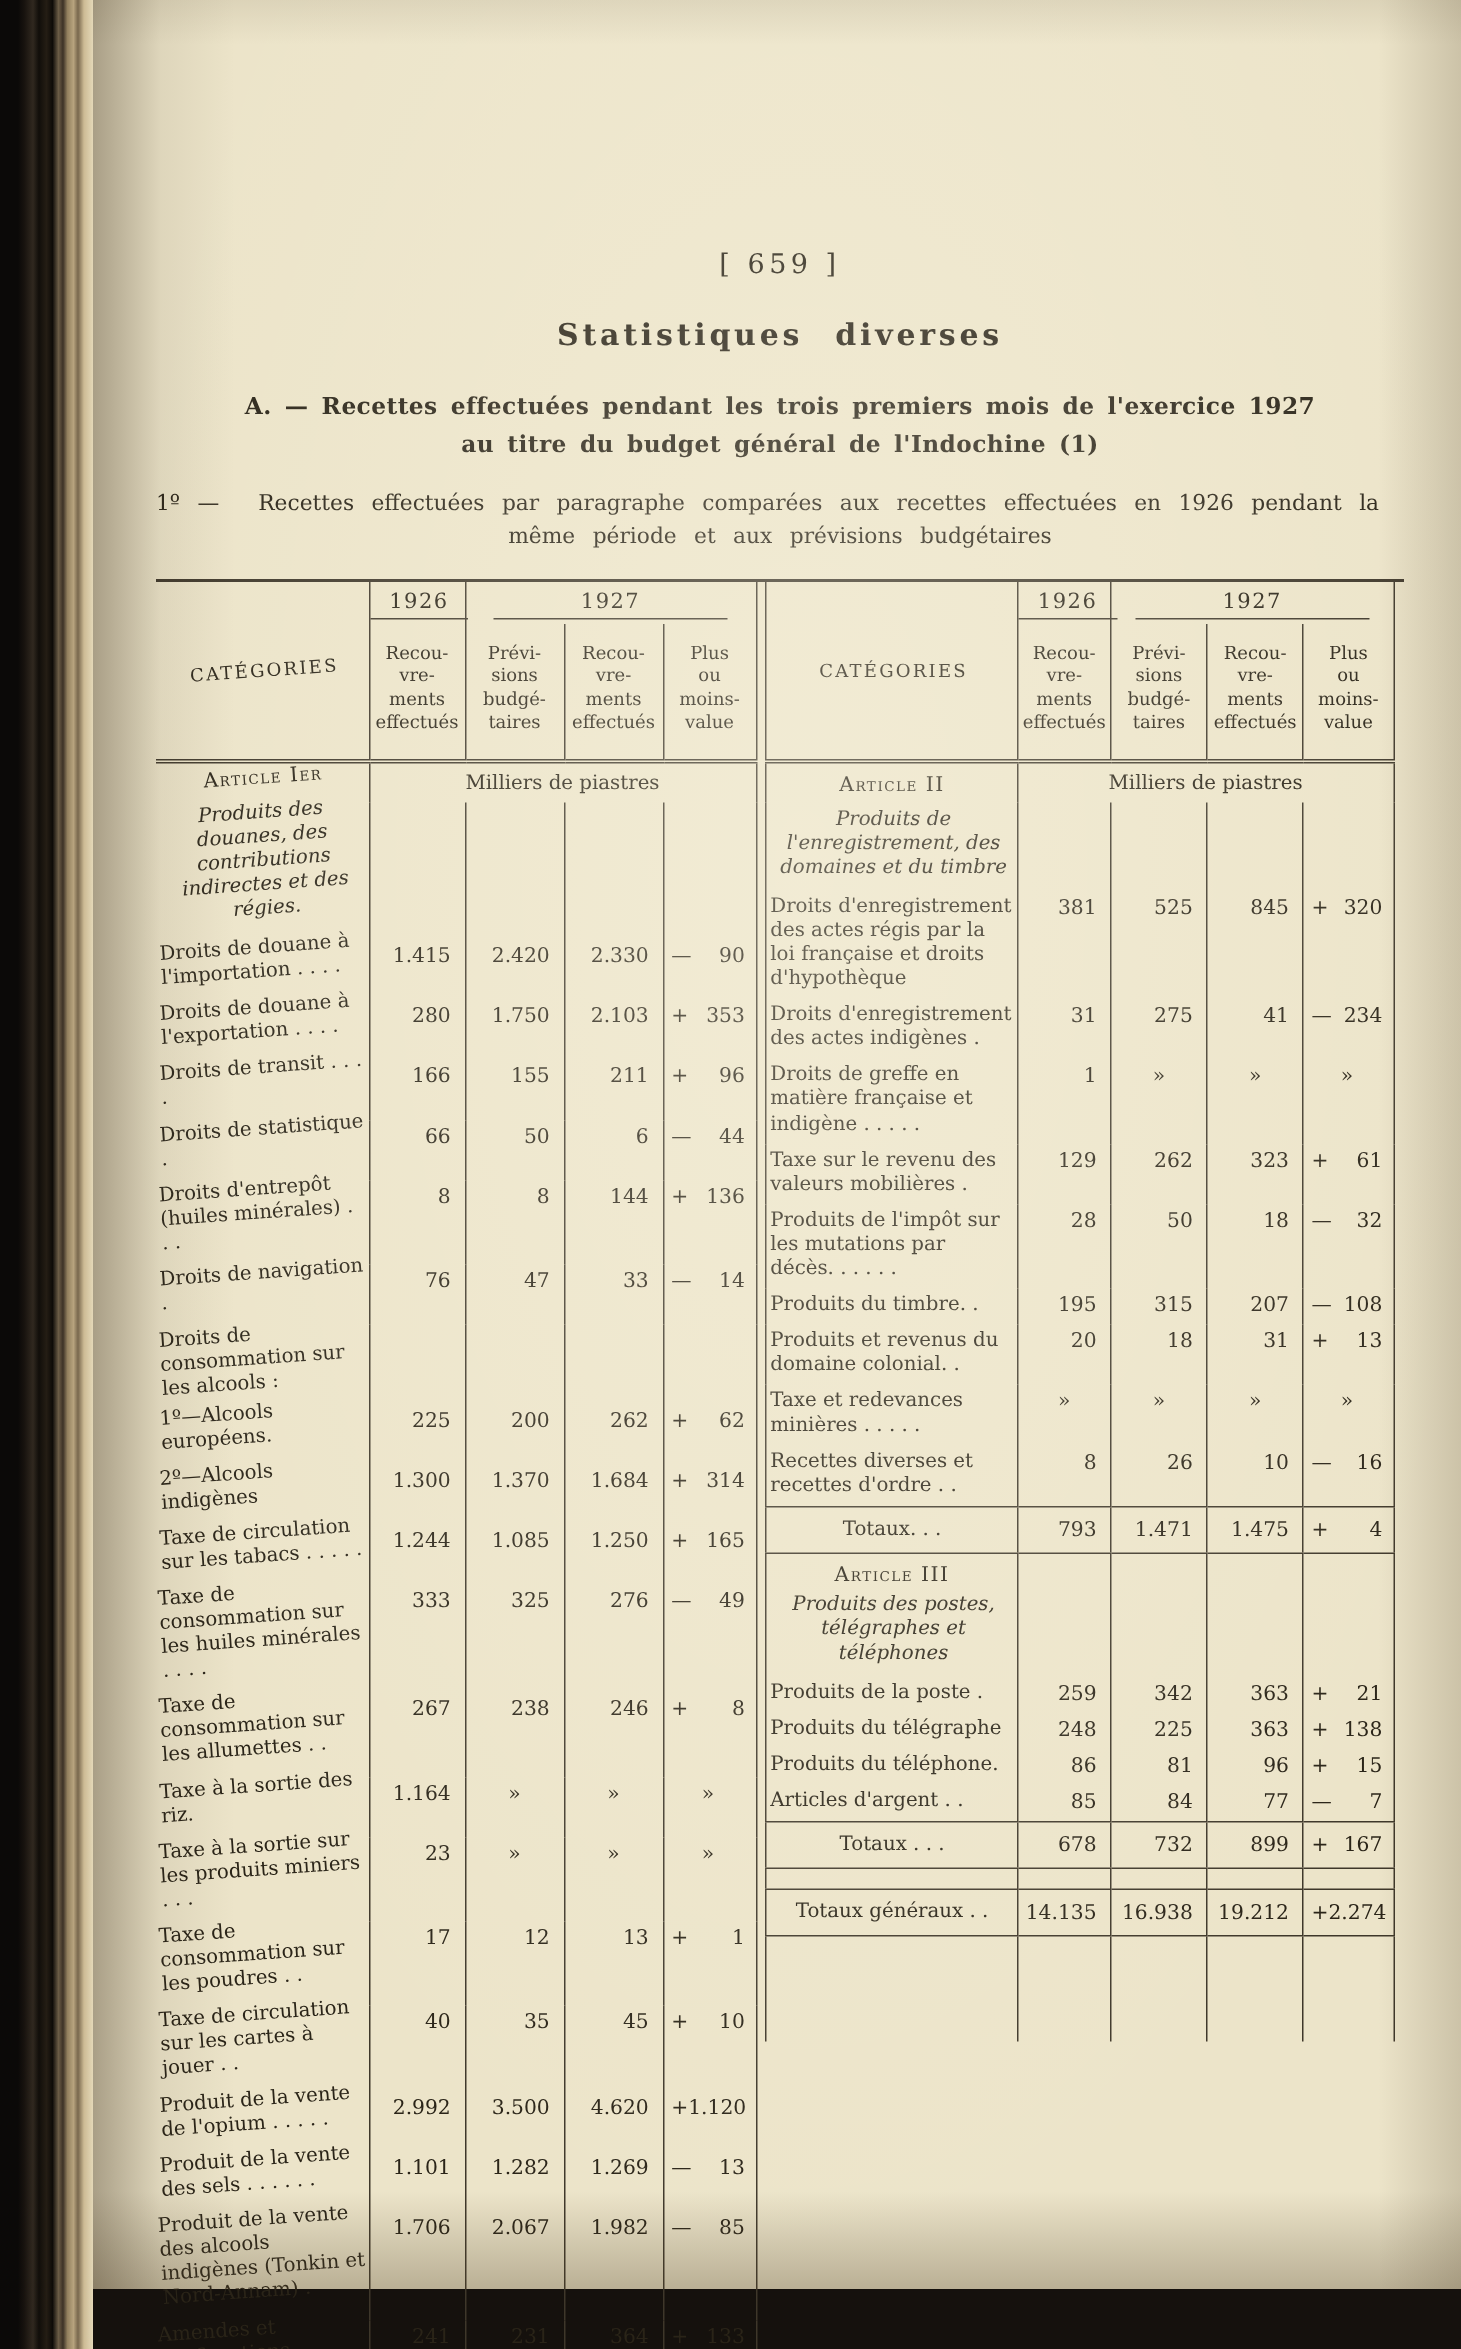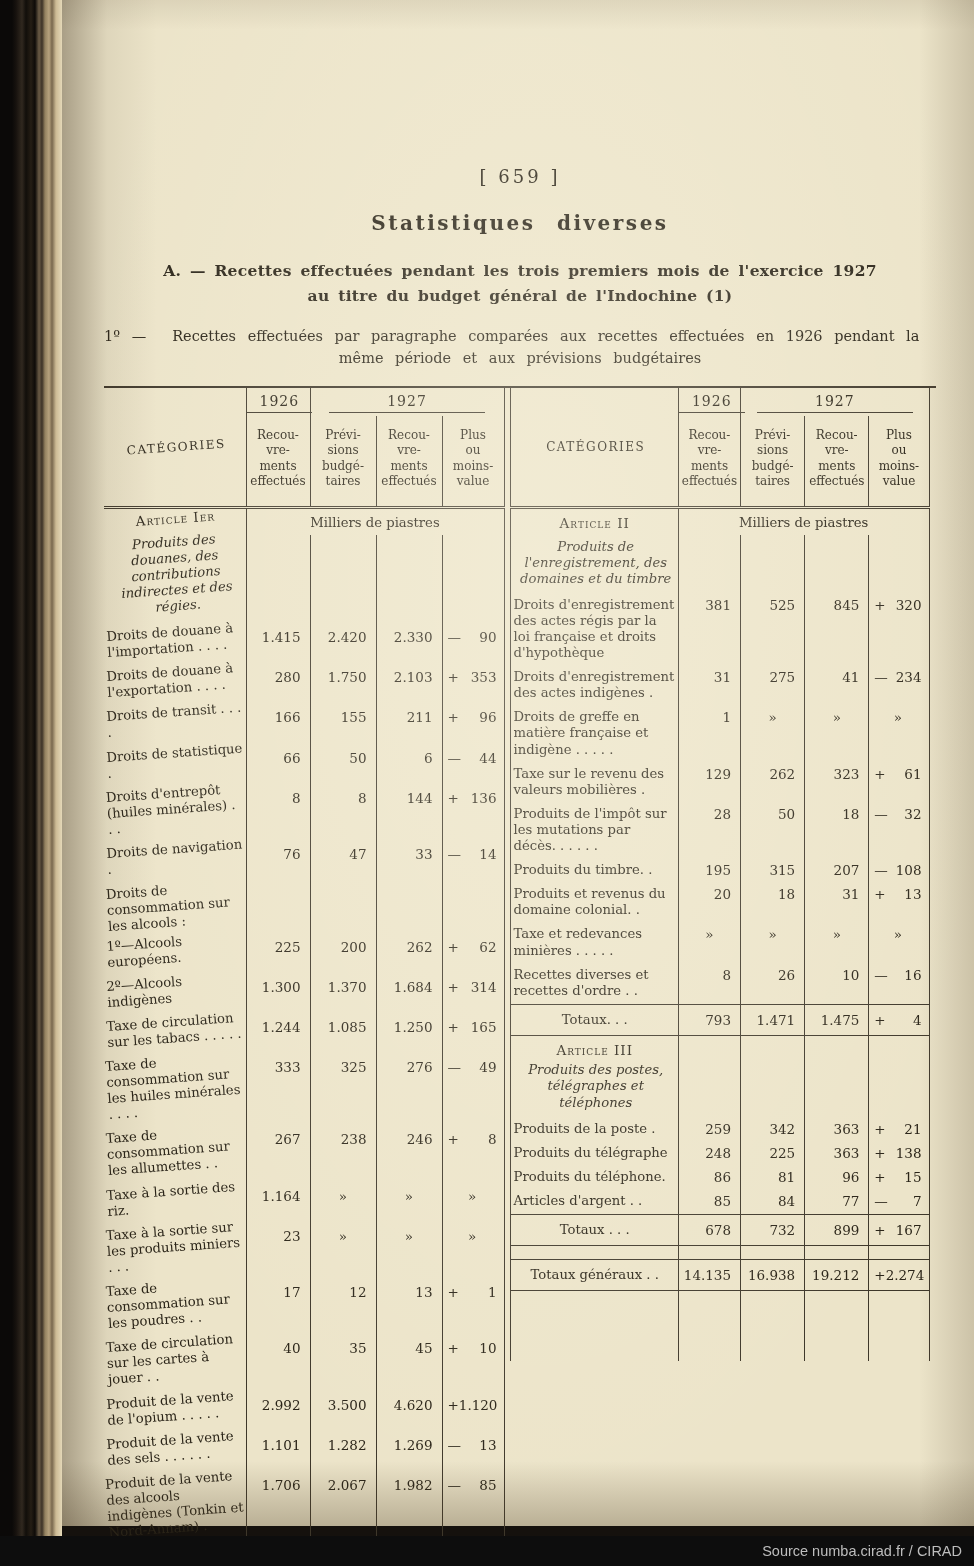--- a/index.html
+++ b/index.html
@@ -751,16 +751,13 @@
                 <td class="nc"></td>
               </tr>
             </tbody>
         </table>
 
       </div>
 
     </div>
   </div>
 
-  <div class="source-bar">
-    <span class="source-text">Source numba.cirad.fr / CIRAD</span>
-  </div>
 </div>
 
 </body></html>

